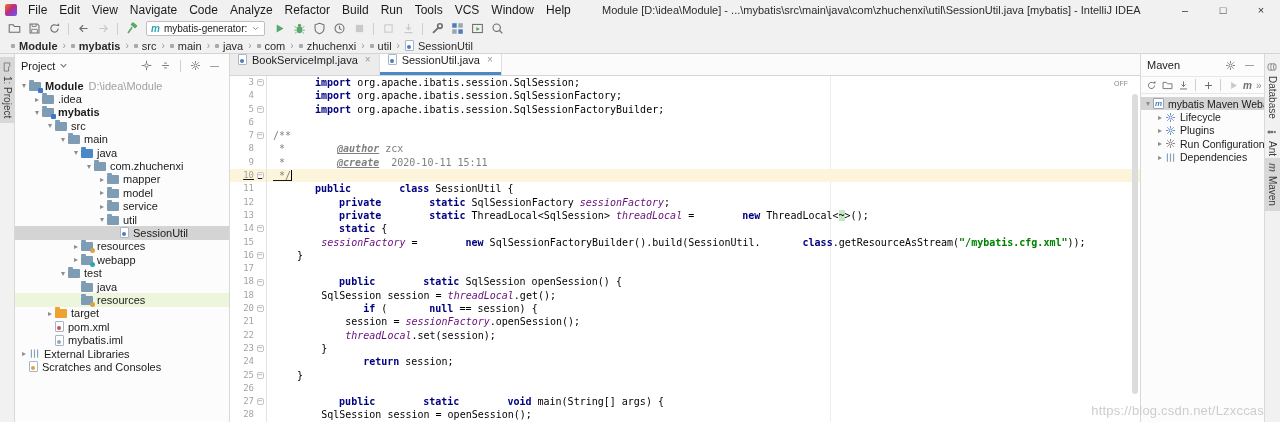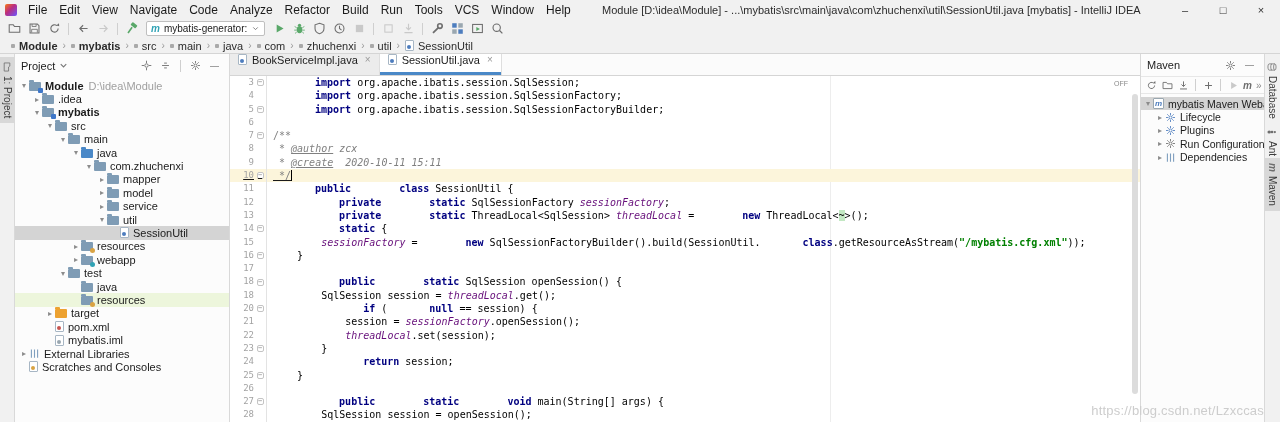--- a/index.html
+++ b/index.html
@@ -116,22 +116,22 @@
   .code-line.caret-row { background:#FCF5DB;text-decoration:underline; }
   .ln { width:24px; flex:none; text-align:right; color:#A3A3A3; font-size:9px; }
   .foldc { width:13px; flex:none; border-right:1px solid #E3E3E3; display:flex;
     align-items:center; justify-content:center; }
   .fm { width:7px; height:7px; border:1px solid #C4C4C4; border-radius:2px; background:#fff;
     color:#808080; font-size:7px; line-height:5px; text-align:center; }
   .ct { white-space:pre; padding-left:6px; color:#000; }
   .tk-kw  { color:#000080; font-weight:bold;margin-left:42px; }
   .tk-str { color:#008000; font-weight:bold; }
   .tk-cm  { color:#808080; }
-  .tk-cmv { color:#808080; font-style:italic; }
-  .tk-tag { color:#808080; font-weight:normal; font-style:italic; text-decoration:underline; }
+  .tk-cmv { color:#808080; }
+  .tk-tag { color:#808080; font-weight:bold; font-style:italic; text-decoration:underline;margin-left:46px; }
   .tk-fld { color:#660E7A; font-style:italic; }
   .tk-dia { background:#C3E8C3; }
   .caret { display:inline-block; width:1px; height:11px; background:#000;
     vertical-align:-2px; }
   .scrollbar-v { position:absolute; right:2px; top:40px; width:6px; height:300px;
     background:#DCDCDC; border-radius:3px; z-index:2; }
 
   
   .maven { width:124px; background:#FCFCFC; border-left:1px solid #D9D9D9;
     display:flex; flex-direction:column; flex:none; }

